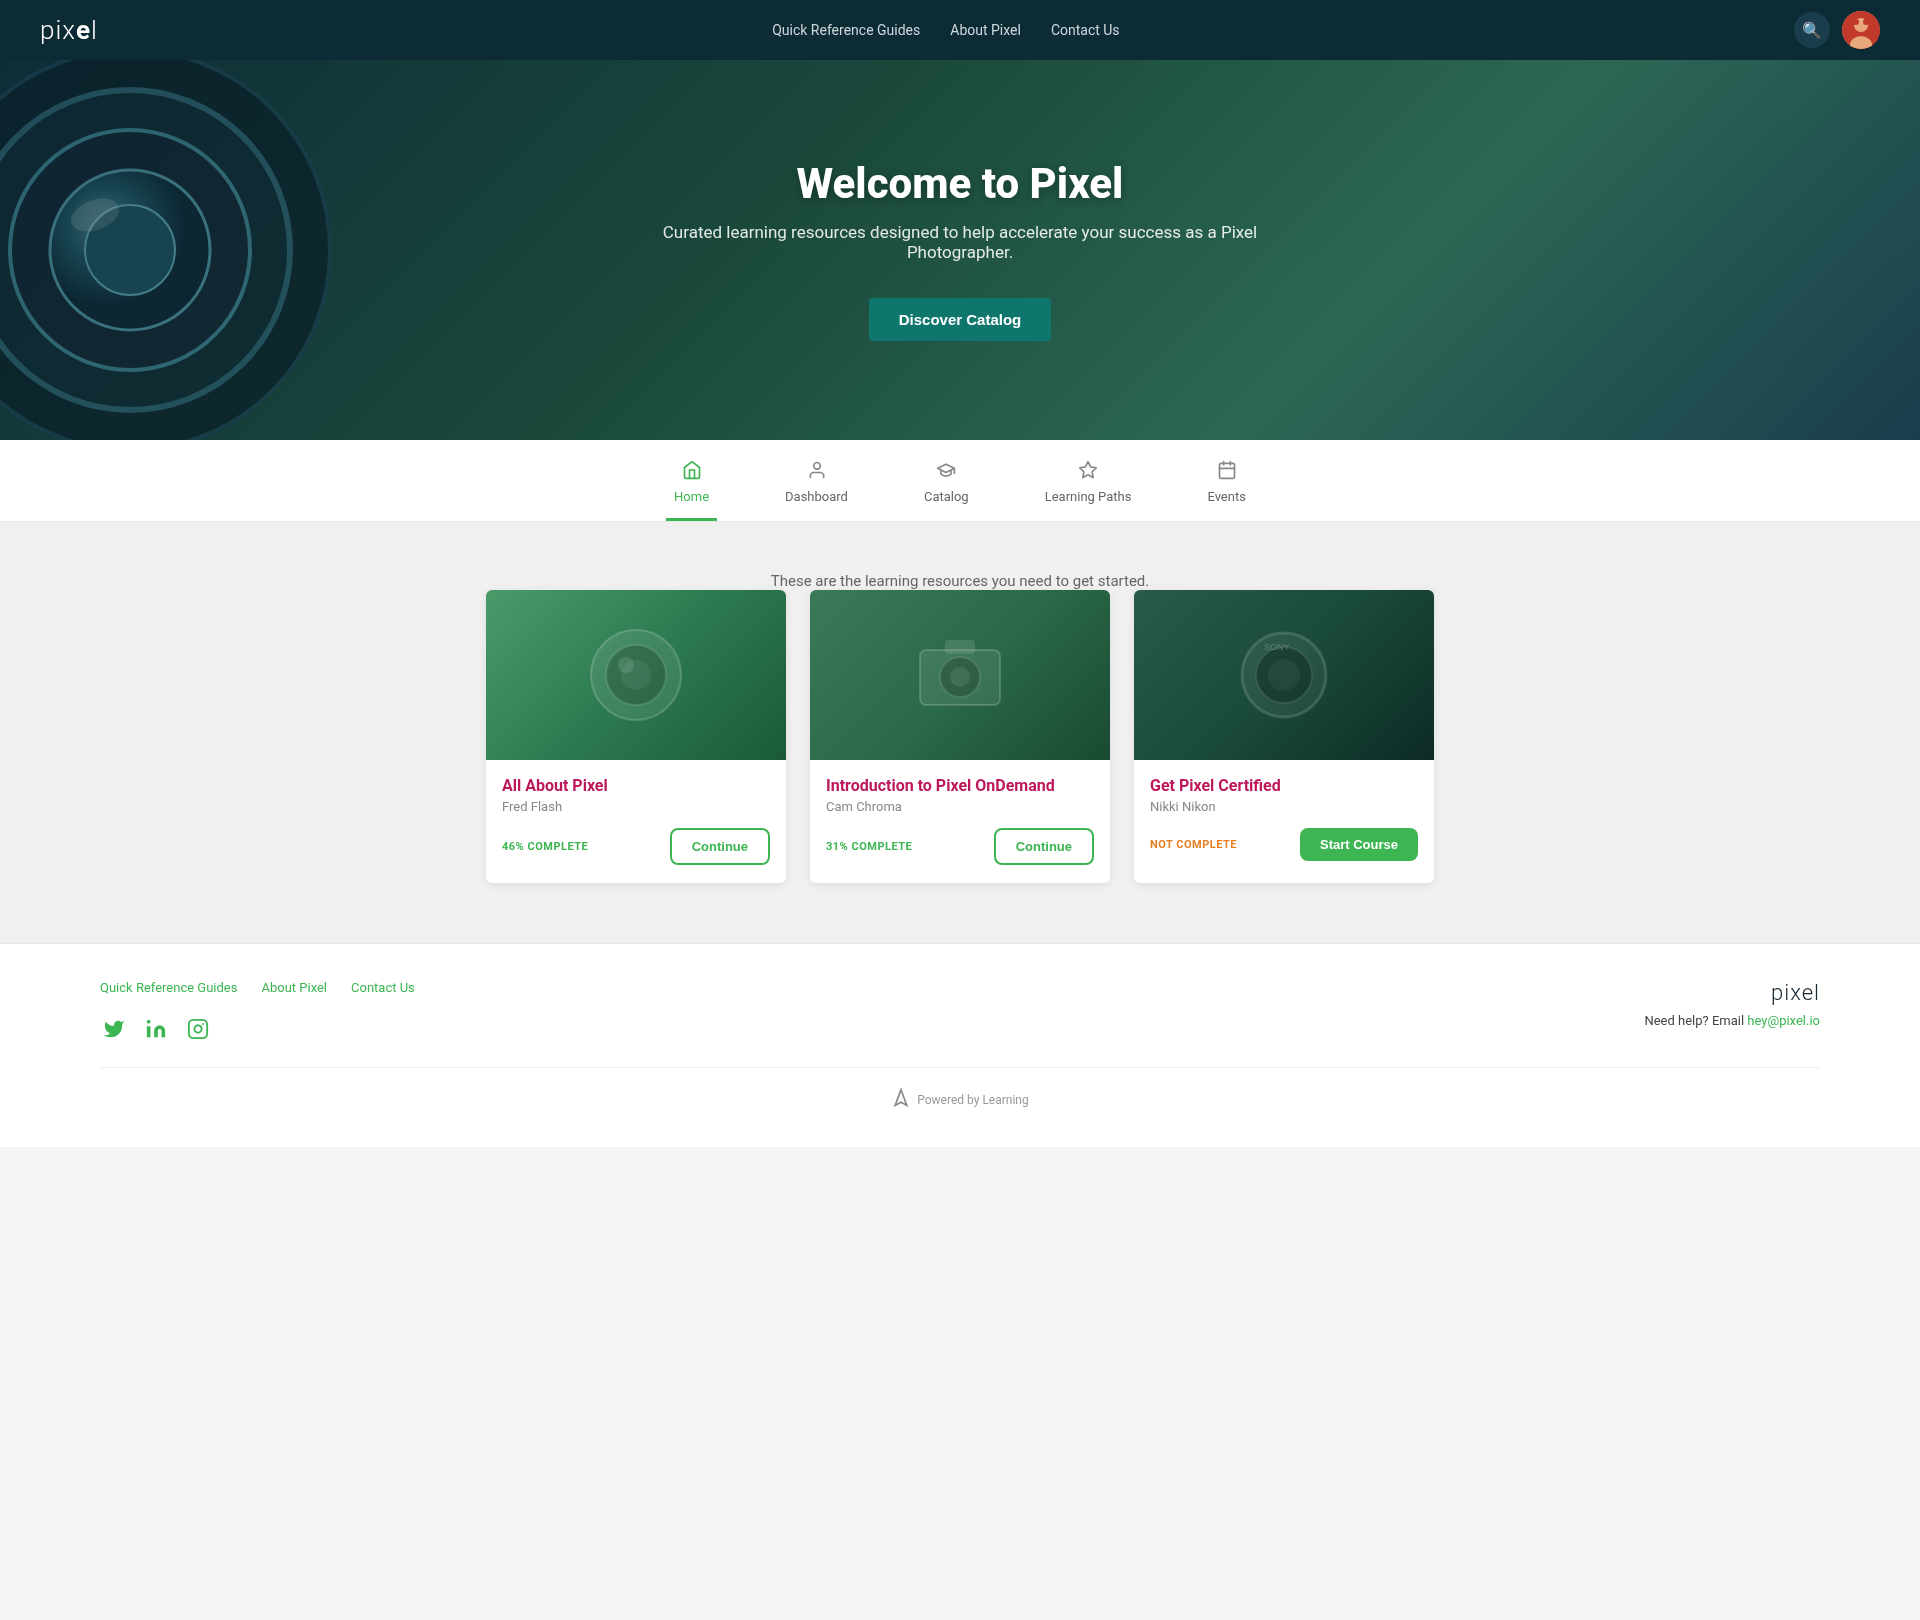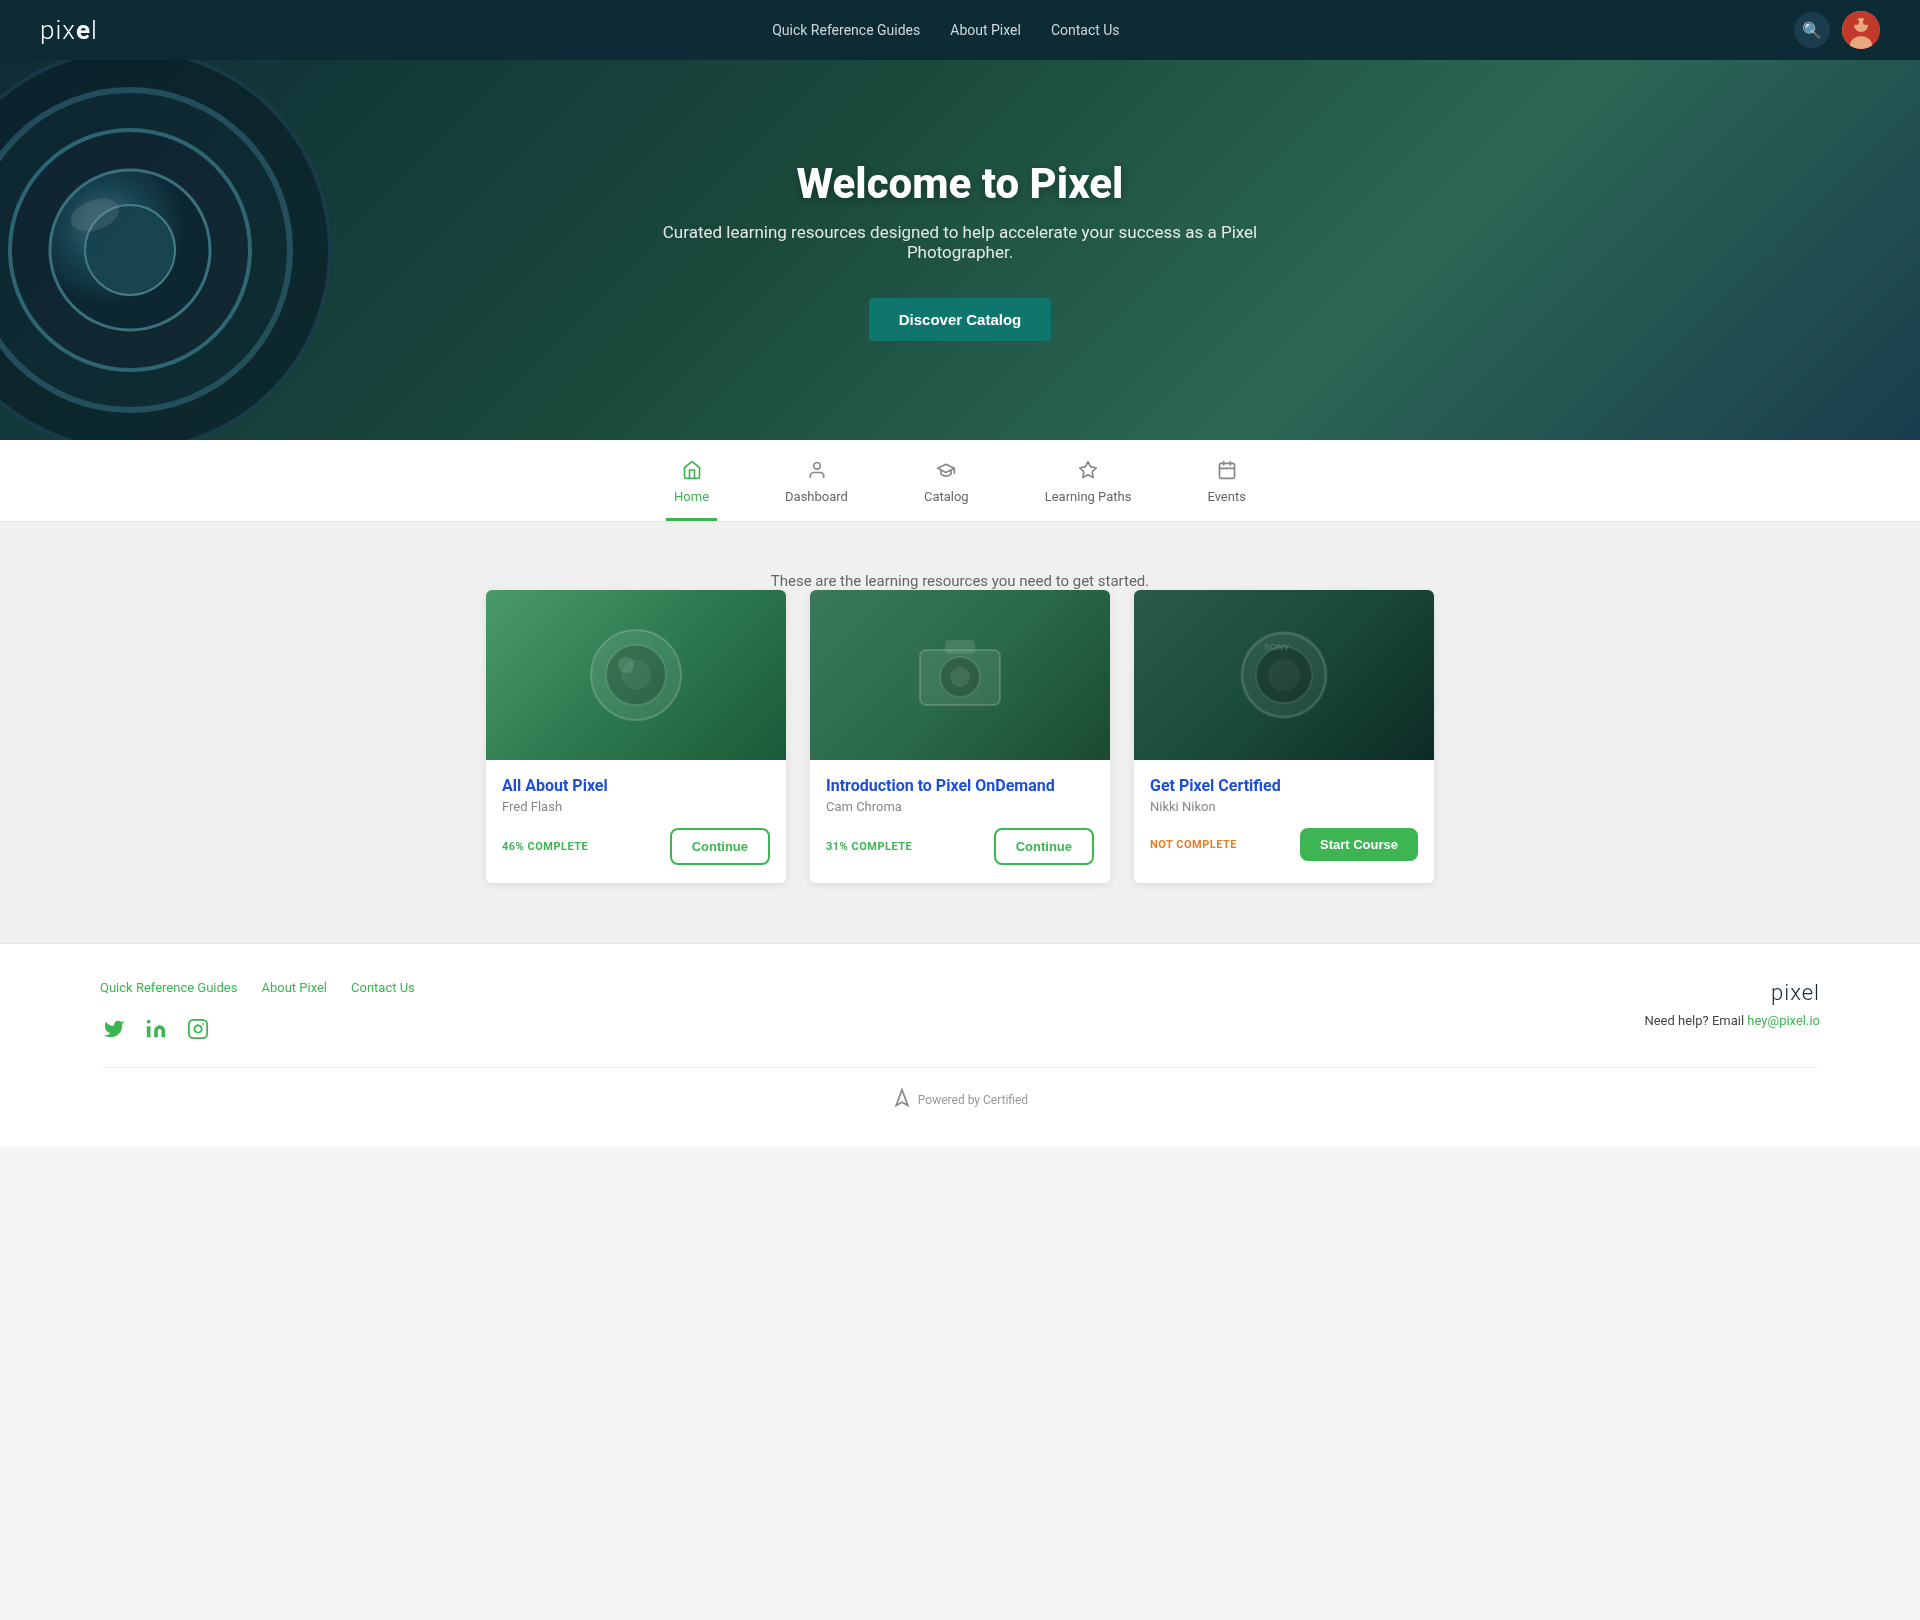--- a/index.html
+++ b/index.html
@@ -207,21 +207,21 @@
 
     
     .thumb-svg { opacity: 0.6; }
 
     .course-body {
       padding: 16px 16px 18px;
     }
     .course-title-text {
       font-size: 16px;
       font-weight: 700;
-      color: #1d4ed8;
+      color: #be185d;
       margin-bottom: 4px;
     }
     .course-author {
       font-size: 13px;
       color: #888;
       margin-bottom: 14px;
     }
     .course-footer {
       display: flex;
       align-items: center;
@@ -533,16 +533,16 @@
       </div>
     </div>
   </div>
   <div class="footer-bottom">
     <div class="powered-by">
       <span>
         <svg width="20" height="20" viewBox="0 0 24 24" fill="none" stroke="#888" stroke-width="2">
           <polygon points="12 2 19 21 12 17 5 21 12 2"></polygon>
         </svg>
       </span>
-      <span><span>Powered by</span> <span>Certified</span></span>
+      <span><span>Powered by</span> <span>Learning</span></span>
     </div>
   </div>
 </footer>
 
 </body></html>

